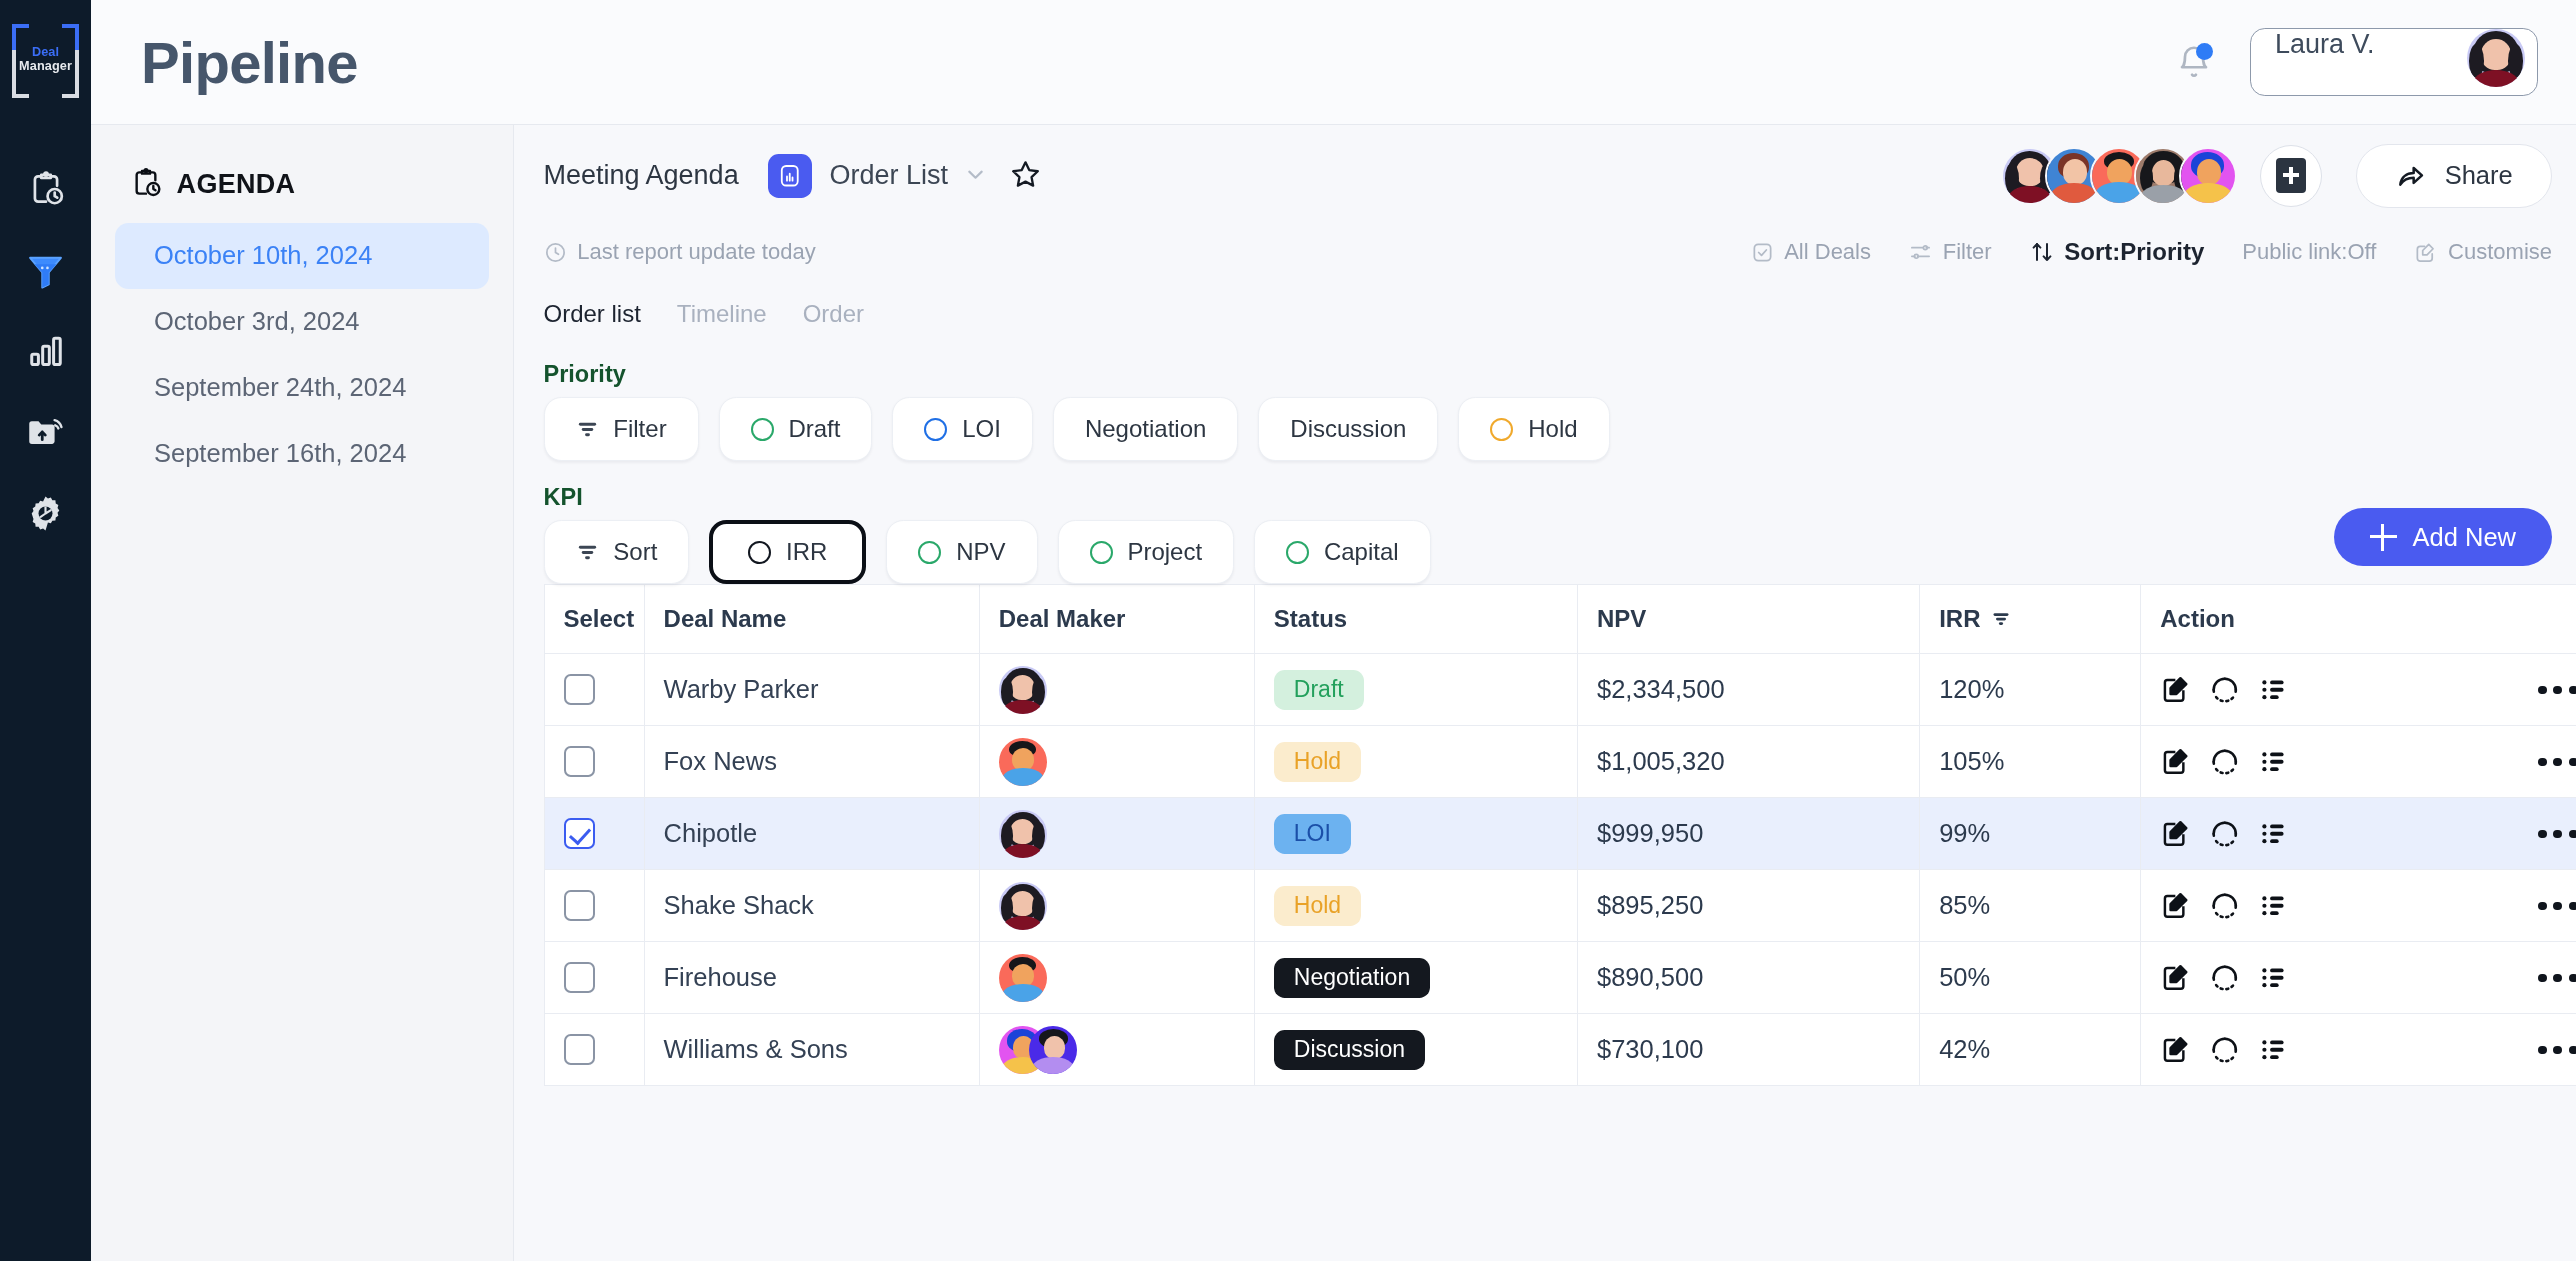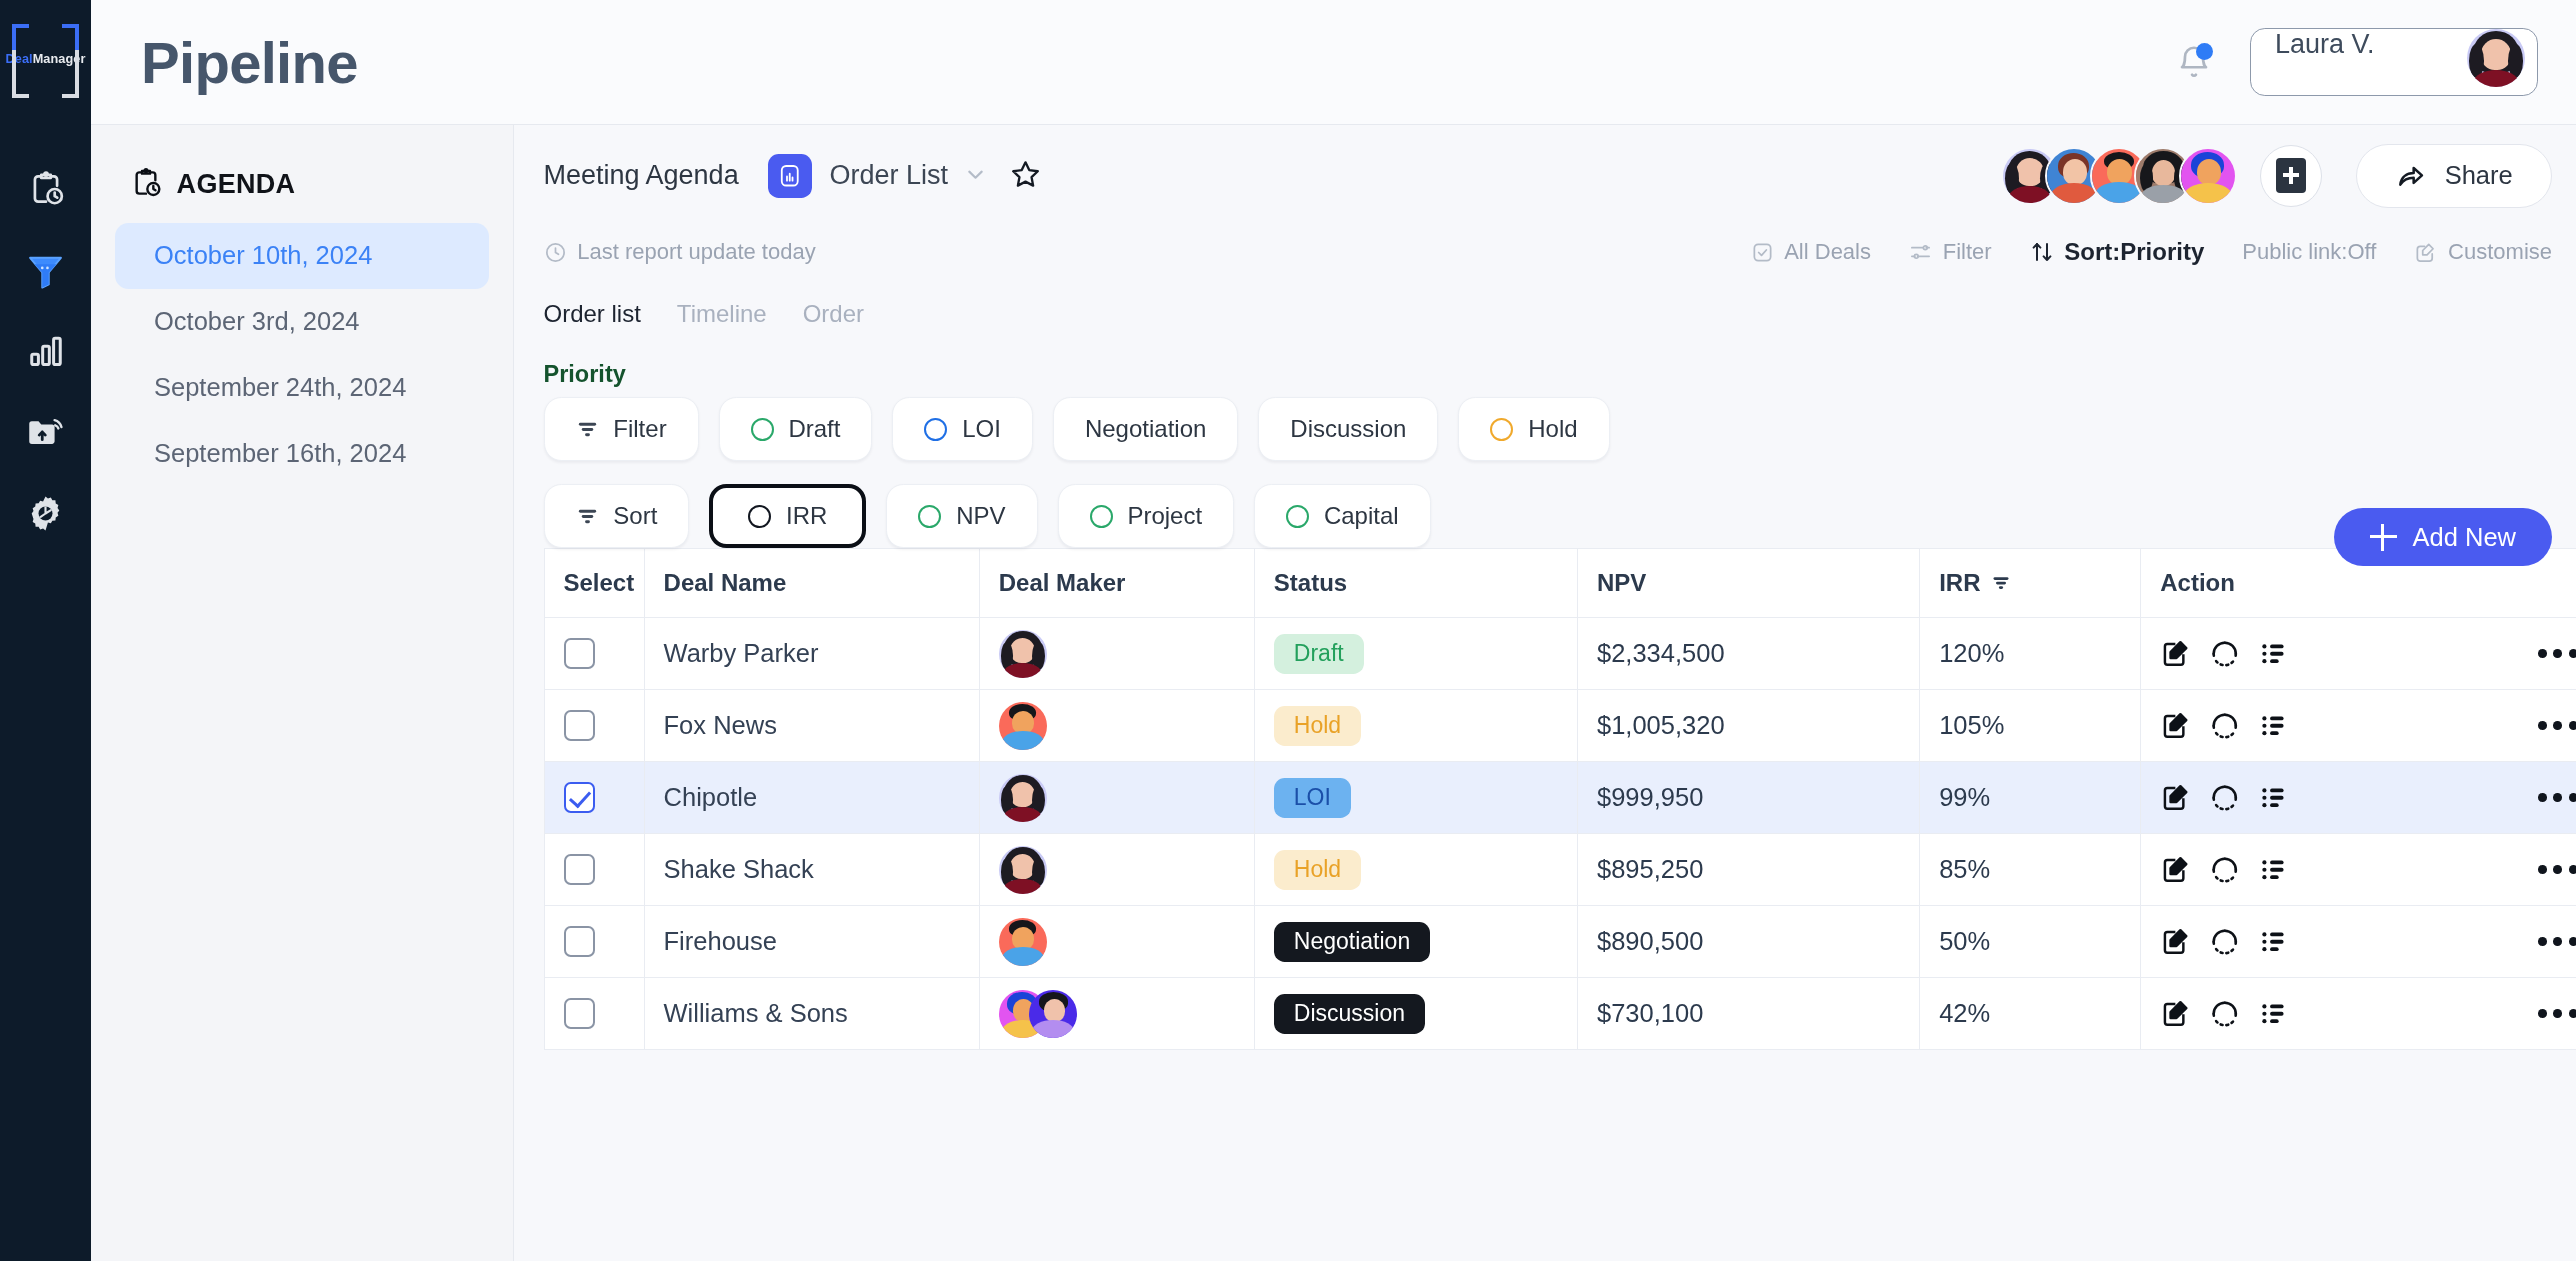--- a/index.html
+++ b/index.html
@@ -12,21 +12,21 @@
   .app { display: flex; width: 2576px; height: 1262px; }
 
   
   .rail {
     width: 91px; min-width: 91px; height: 1262px;
     background: #0d1b2a;
     display: flex; flex-direction: column; align-items: center;
   }
   .rail-logo {
     margin-top: 20px; width: 70px; height: 79px;
-    position: relative; display: flex; flex-direction: row;
+    position: relative; display: flex; flex-direction: column;
     align-items: center; justify-content: center;
   }
   .brk { position: absolute; width: 17.4px; height: 48px; }
   .brk.tl { left: 1.3px; top: 4px; border-left: 4.7px solid #3b6ef6; border-top: 4.7px solid #3b6ef6; }
   .brk.tr { right: 1.3px; top: 4px; border-right: 4.7px solid #3b6ef6; border-top: 4.7px solid #3b6ef6; }
   .brk.bl { left: 1.3px; bottom: 1.3px; border-left: 4.7px solid #d9dde3; border-bottom: 4.7px solid #d9dde3; }
   .brk.br { right: 1.3px; bottom: 1.3px; border-right: 4.7px solid #d9dde3; border-bottom: 4.7px solid #d9dde3; }
   .logo-l1 { color: #3b6ef6; font-size: 12.7px; font-weight: 700; line-height: 1.05; letter-spacing: 0.1px; }
   .logo-l2 { color: #e7eaee; font-size: 12.7px; font-weight: 700; line-height: 1.15; letter-spacing: 0.1px; }
 
@@ -492,20 +492,21 @@
               <span>Discussion</span>
             </div>
             <div class="chip">
               <span class="ring amber"></span>
               <span>Hold</span>
             </div>
           </div>
         </div>
 
         <div class="grp2">
+          <div class="group-label">KPI</div>
           <div class="chiprow">
             <div class="chip">
               <span style="display:flex;">
                 <svg width="23" height="23" viewBox="0 0 24 24" fill="#3c4654">
                     <rect x="3" y="5" width="18" height="3" rx="1.5"></rect>
                     <rect x="6" y="10.5" width="12" height="3" rx="1.5"></rect>
                     <rect x="9.5" y="16" width="5" height="3" rx="1.5"></rect>
                   </svg>
               </span>
               <span>Sort</span>

